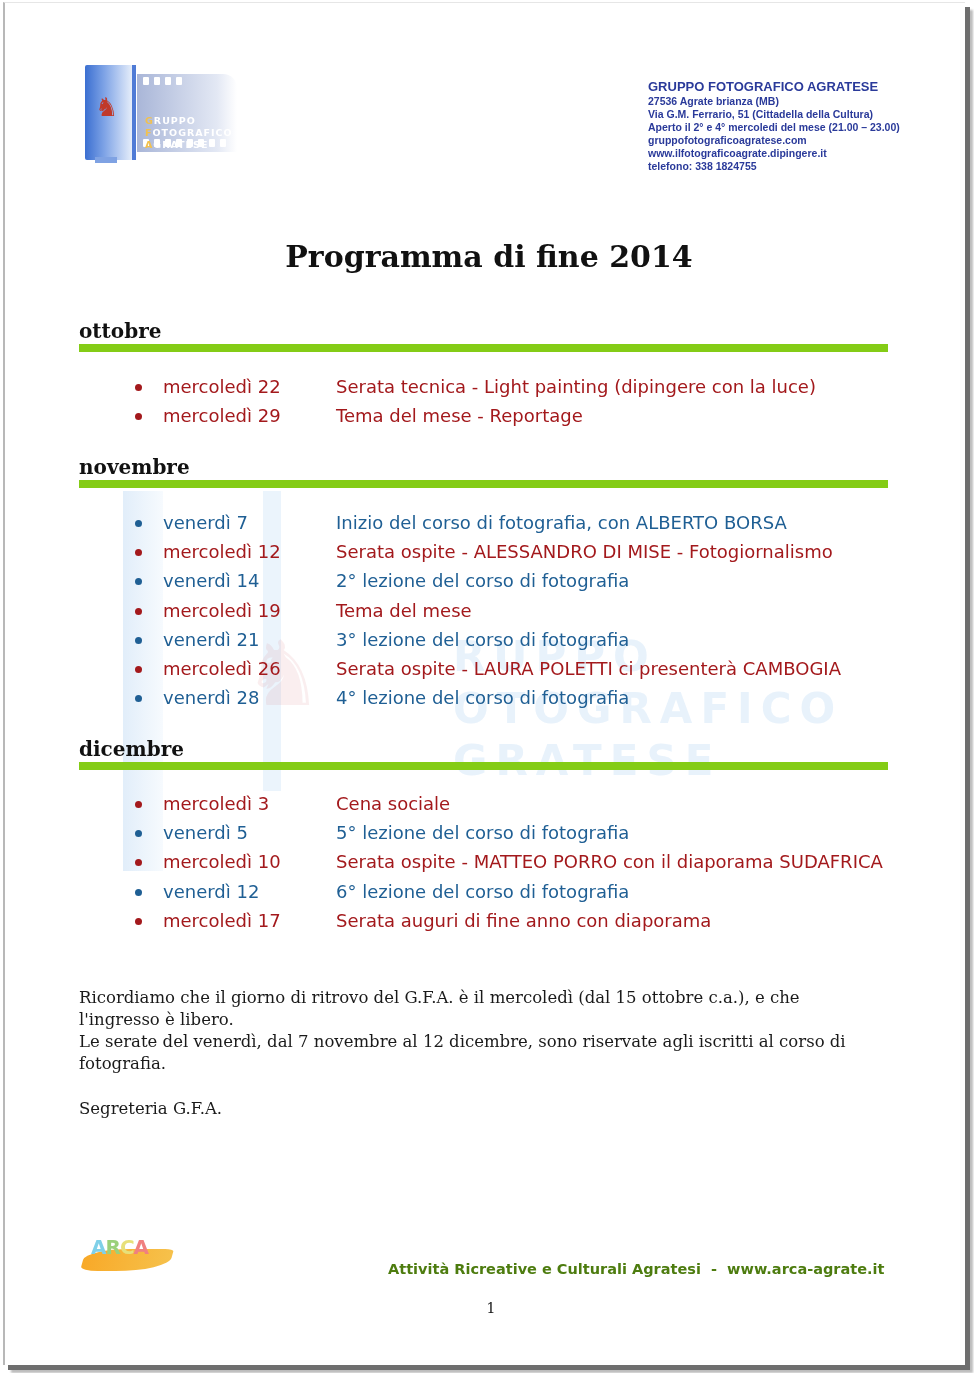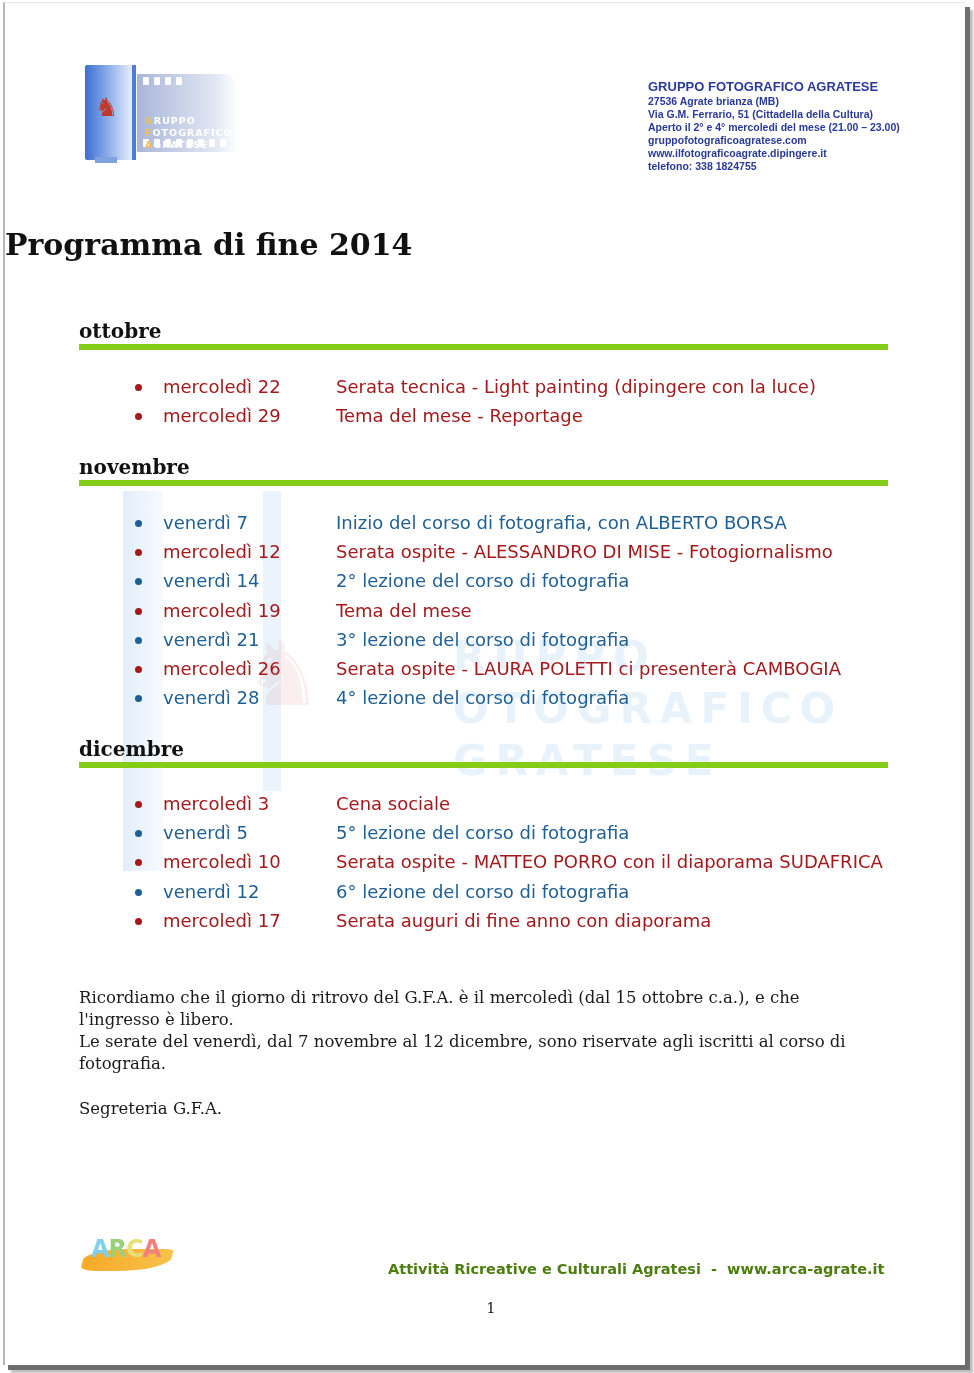--- a/index.html
+++ b/index.html
@@ -32,27 +32,27 @@
     .logo .lion { position: absolute; left: 12px; top: 30px; font-size: 26px; color: #c0392b; line-height: 1; }
     .logo .words { position: absolute; left: 62px; top: 29px; font-family: "DejaVu Sans", sans-serif; font-weight: bold; font-size: 9.5px; letter-spacing: 1px; color: #ffffff; line-height: 12px; margin-top: 21px; }
     .logo .words .initial { color: #f2c14e; }
 
     
     .address { position: absolute; left: 643px; top: 76px; color: #2a3a9a; font-family: "Liberation Sans", sans-serif; font-weight: bold; }
     .address .org { font-size: 13px; line-height: 16px; }
     .address .line { font-size: 10.5px; line-height: 13px; }
 
     
-    .title { position: absolute; left: 0; top: 224px; width: 968px; font-family: "DejaVu Serif", serif; font-weight: bold; font-size: 30px; color: #111111; }
+    .title { position: absolute; left: 0; top: 236px; width: 968px; text-align: center; font-family: "DejaVu Serif", serif; font-weight: bold; font-size: 30px; color: #111111; }
 
     
     .month-head {
       position: absolute; left: 74px; width: 809px;
       font-family: "DejaVu Serif", serif; font-weight: bold; font-size: 20px; color: #111;
-      border-bottom: 6px solid #84cc16; line-height: 26px; height: 26px;
+      border-bottom: 8px solid #84cc16; line-height: 26px; height: 26px;
     }
     .events { position: absolute; left: 0; width: 900px; margin: 0; padding: 0; list-style: none; }
     .event { position: relative; height: 29.2px; font-family: "DejaVu Sans", sans-serif; font-size: 18px; line-height: 29px; margin-left: 26px; }
     .event .bullet { position: absolute; left: 104px; top: 12px; width: 7px; height: 7px; border-radius: 50%; }
     .event .day { position: absolute; left: 132px; top: 0; }
     .event .desc { position: absolute; left: 305px; top: 0; white-space: nowrap; }
     .event.red .day, .event.red .desc { color: #a3191c; }
     .event.red .bullet { background: #a3191c; }
     .event.blue .day, .event.blue .desc { color: #1f5f94; }
     .event.blue .bullet { background: #1f5f94; }
@@ -65,21 +65,21 @@
     .wm-lion { position: absolute; left: 120px; top: 130px; font-size: 90px; color: rgba(220,120,130,0.13); }
 
     
     .notes { position: absolute; left: 74px; top: 984px; width: 800px; font-family: "DejaVu Serif", serif; font-size: 16.5px; line-height: 22px; color: #1a1a1a; }
     .notes p { margin: 0; }
     .signature { position: absolute; left: 74px; top: 1096px; font-family: "DejaVu Serif", serif; font-size: 16.5px; color: #1a1a1a; }
 
     
     .arca { position: absolute; left: 76px; top: 1232px; width: 94px; height: 40px; }
     .arca .wave { position: absolute; left: 2px; top: 14px; width: 88px; height: 22px; background: linear-gradient(90deg, #f8a928, #f6c14b); border-radius: 50% 10% 60% 20%; transform: skewX(-15deg); }
-    .arca .letters { position: absolute; left: 10px; top: 0; font-family: "DejaVu Sans", sans-serif; font-weight: bold; font-size: 24px; letter-spacing: -1px; }
+    .arca .letters { position: absolute; left: 10px; top: 0; font-family: "DejaVu Sans", sans-serif; font-weight: bold; font-size: 20px; letter-spacing: -1px; }
     .arca .l1 { color: #7fd0e8; } .arca .l2 { color: #9bd07a; } .arca .l3 { color: #e7e07a; } .arca .l4 { color: #f08080; }
 
     .footer-link { position: absolute; left: 383px; top: 1258px; font-family: "DejaVu Sans", sans-serif; font-weight: bold; font-size: 14.5px; color: #4d7c0f; white-space: pre; }
     .page-num { position: absolute; left: 0; top: 1297px; width: 972px; text-align: center; font-family: "DejaVu Serif", serif; font-size: 14px; color: #111; }
   </style>
 </head>
 <body>
 
 <div class="page">
 

